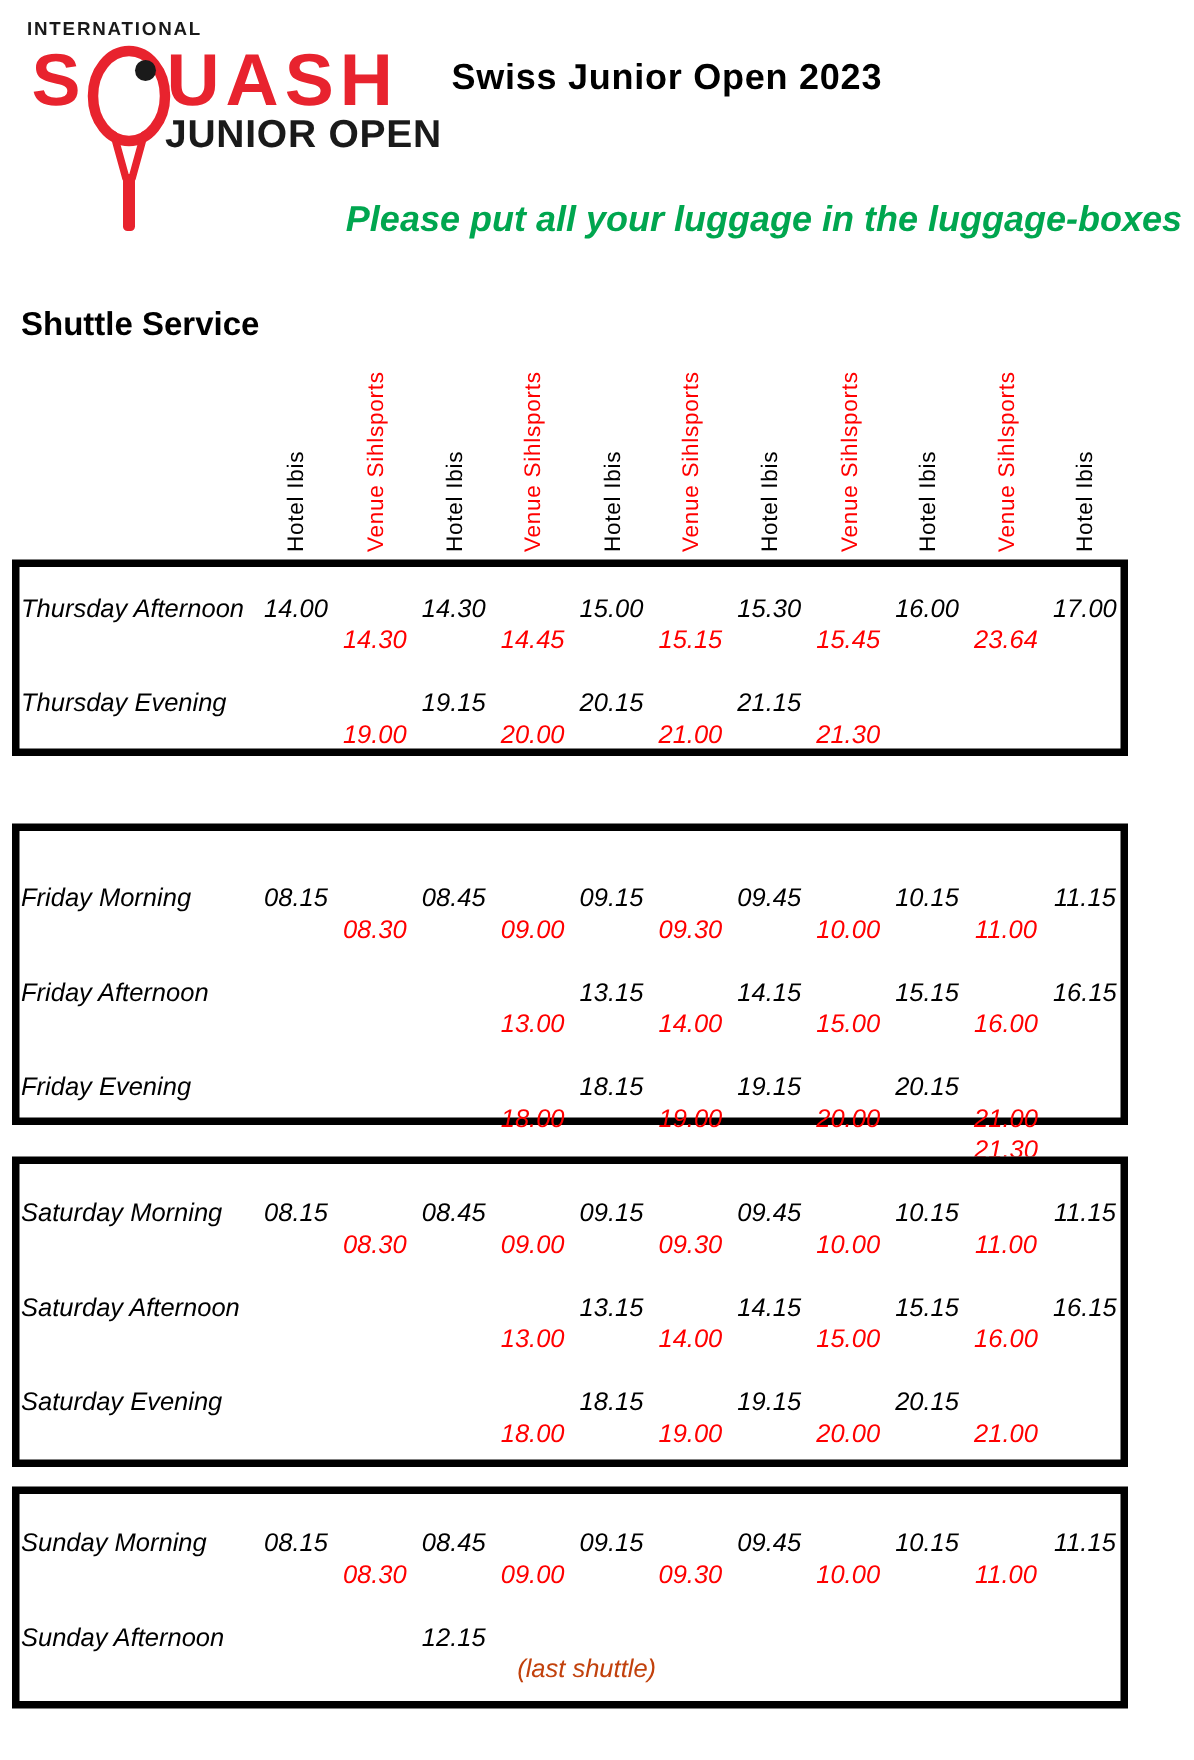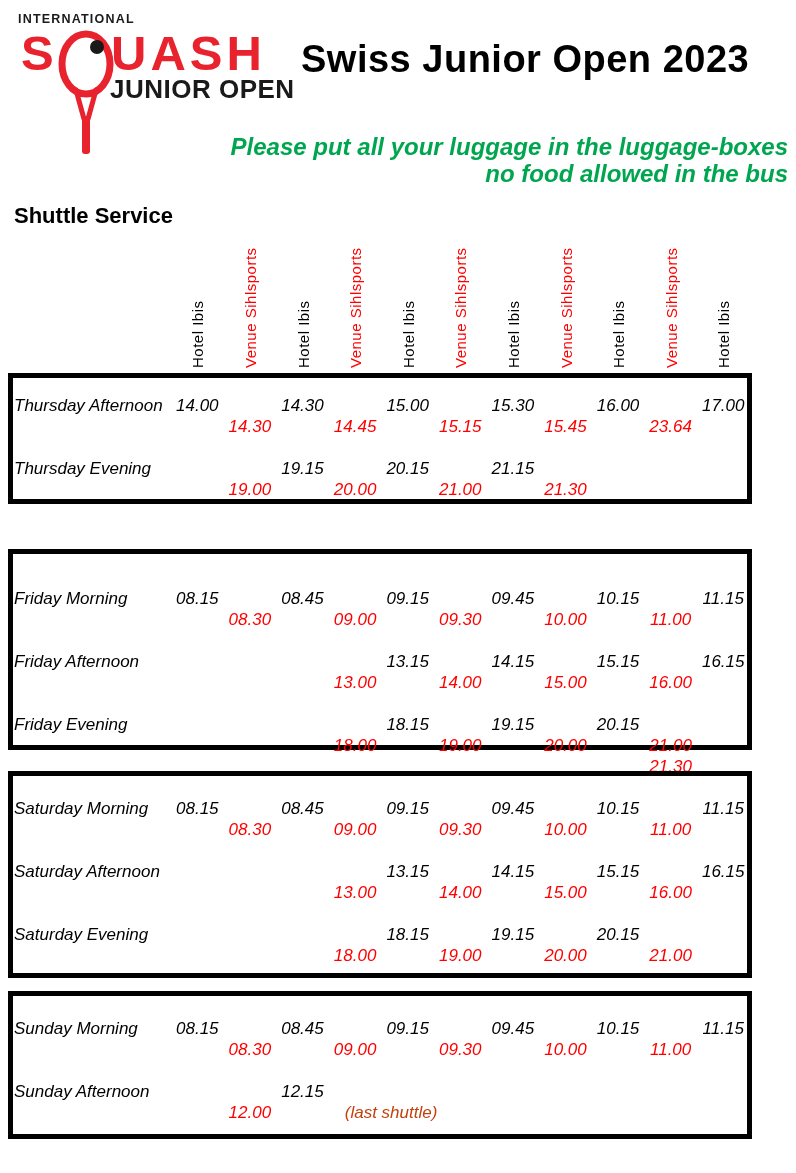--- a/index.html
+++ b/index.html
@@ -17,21 +17,21 @@
 
   
   .logo{position:absolute;left:14px;top:6px;width:285px;height:150px;}
   .lg-int{font-family:"Liberation Sans",sans-serif;font-size:12.5px;font-weight:700;letter-spacing:1.2px;fill:#1a1a1a;}
   .lg-big{font-family:"Liberation Sans",sans-serif;font-size:49px;font-weight:900;fill:var(--logored);}
   .lg-jo{font-family:"Liberation Sans",sans-serif;font-size:26px;font-weight:700;letter-spacing:.5px;fill:#1a1a1a;}
   .lg-stroke{stroke:var(--logored);fill:none;}
   .lg-fill{fill:var(--logored);}
 
   
-  .title{position:absolute;left:301px;top:38px;font-size:38px;font-weight:700;letter-spacing:.5px;white-space:nowrap;}
+  .title{position:absolute;left:301px;top:38px;font-size:24px;font-weight:700;letter-spacing:.5px;white-space:nowrap;}
   .notice{position:absolute;right:8px;top:133px;text-align:right;color:var(--green);
           font-weight:700;font-style:italic;font-size:24px;line-height:27px;white-space:nowrap;}
   .shuttle-heading{position:absolute;left:14px;top:203px;font-size:22px;font-weight:700;}
   .departures{position:absolute;left:14px;top:279px;font-size:20px;font-weight:700;line-height:25px;}
 
   
   .col-headers{position:absolute;left:0;top:0;width:796px;height:373px;}
   .vhead{
     position:absolute;top:368px;transform-origin:0 0;transform:rotate(-90deg);
     white-space:nowrap;font-size:15px;letter-spacing:.5px;line-height:17px;
@@ -70,21 +70,20 @@
     <path d="M62 84 L70 113 M82 84 L74 113" stroke-width="5" stroke-linecap="round" class="lg-stroke"></path>
     <rect x="68" y="110" width="8" height="38" rx="3" class="lg-fill"></rect>
     <text x="97" y="64" class="lg-big" letter-spacing="4">UASH</text>
     <text x="96" y="92" class="lg-jo">JUNIOR OPEN</text>
   </svg>
 
   <h1 class="title">Swiss Junior Open 2023</h1>
 
   <div class="notice">
     <div>Please put all your luggage in the luggage-boxes</div>
-    <div>no food allowed in the bus</div>
   </div>
 
   <h2 class="shuttle-heading">Shuttle Service</h2>
 
   <div class="col-headers">
       <span class="vhead hotel" style="left: 189.3px;">Hotel Ibis</span>
       <span class="vhead venue" style="left: 241.9px;">Venue Sihlsports</span>
       <span class="vhead hotel" style="left: 294.5px;">Hotel Ibis</span>
       <span class="vhead venue" style="left: 347.1px;">Venue Sihlsports</span>
       <span class="vhead hotel" style="left: 399.7px;">Hotel Ibis</span>
@@ -377,29 +376,15 @@
         <span class="tcell"></span>
         <span class="tcell"></span>
         <span class="tcell"></span>
         <span class="tcell"></span>
         <span class="tcell"></span>
         <span class="tcell"></span>
         <span class="tcell"></span>
         <span class="tcell"></span>
         <span class="note">(last shuttle)</span>
       </div>
-      <div class="trow venue-row">
-        <span class="slabel"></span>
-        <span class="tcell"></span>
-        <span class="tcell">12.00</span>
-        <span class="tcell"></span>
-        <span class="tcell"></span>
-        <span class="tcell"></span>
-        <span class="tcell"></span>
-        <span class="tcell"></span>
-        <span class="tcell"></span>
-        <span class="tcell"></span>
-        <span class="tcell"></span>
-        <span class="tcell"></span>
-      </div>
     </div>
 
 </div>
 
 </body></html>

